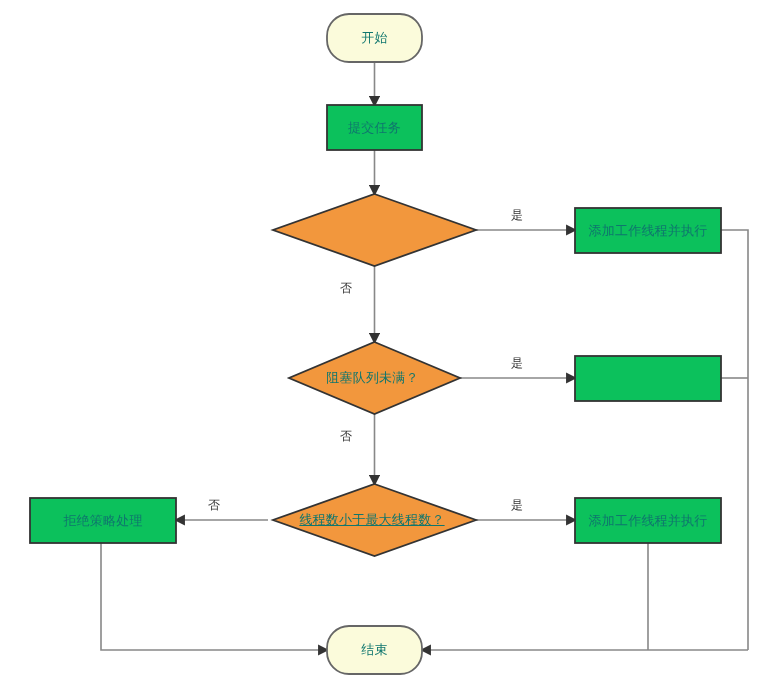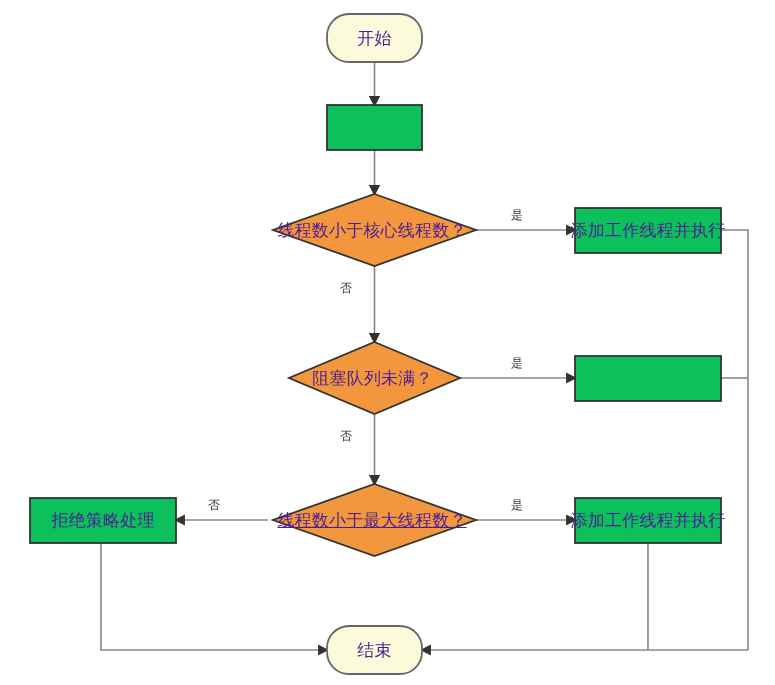--- a/index.html
+++ b/index.html
@@ -28,22 +28,22 @@
     width: 775px;
     height: 685px;
     display: block;
   }
   .node-label {
     position: absolute;
     display: flex;
     align-items: center;
     justify-content: center;
     text-align: center;
-    color: #4c1d95;
-    font-size: 17px;
+    color: #0f766e;
+    font-size: 13px;
     line-height: 1.2;
     white-space: nowrap;
     pointer-events: none;
     letter-spacing: 0.2px;
   }
   .edge-label {
     position: absolute;
     color: #333333;
     font-size: 12px;
     line-height: 1;
@@ -112,22 +112,22 @@
       <rect x="575" y="498" width="146" height="45" fill="#0cc15c" stroke="#333333" stroke-width="1.8"></rect>
 
       <rect x="30" y="498" width="146" height="45" fill="#0cc15c" stroke="#333333" stroke-width="1.8"></rect>
 
       <rect x="327" y="626" width="95" height="48" rx="22" ry="22" fill="#fbfbdb" stroke="#666666" stroke-width="1.8"></rect>
     </g>
   </svg>
 
   <div class="node-label" style="left:327px; top:14px; width:95px; height:48px;">开始</div>
 
+  <div class="node-label" style="left:327px; top:105px; width:95px; height:45px;">提交任务</div>
 
-  <div class="node-label" style="left:268px; top:194px; width:208px; height:72px;">线程数小于核心线程数？</div>
 
   <div class="node-label" style="left:575px; top:208px; width:146px; height:45px;">添加工作线程并执行</div>
 
   <div class="node-label" style="left:285px; top:342px; width:175px; height:72px;">阻塞队列未满？</div>
 
 
   <div class="node-label" style="left:268px; top:484px; width:208px; height:72px;text-decoration:underline;">线程数小于最大线程数？</div>
 
   <div class="node-label" style="left:575px; top:498px; width:146px; height:45px;">添加工作线程并执行</div>
 

